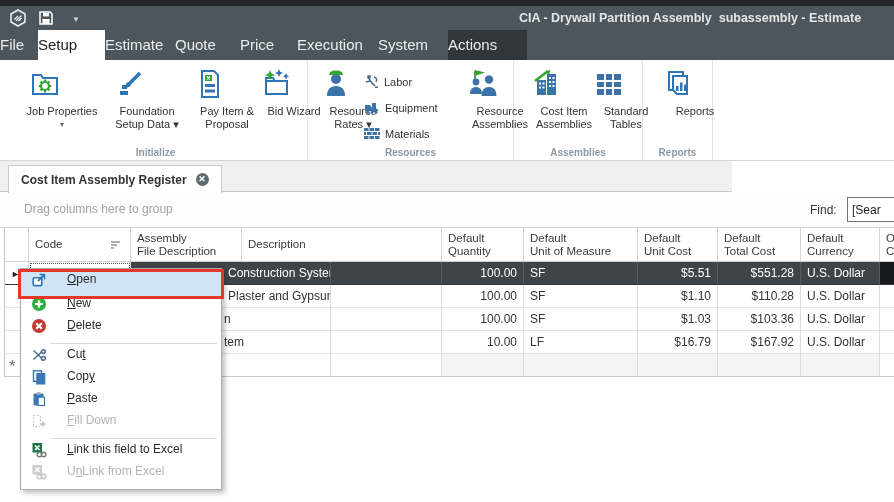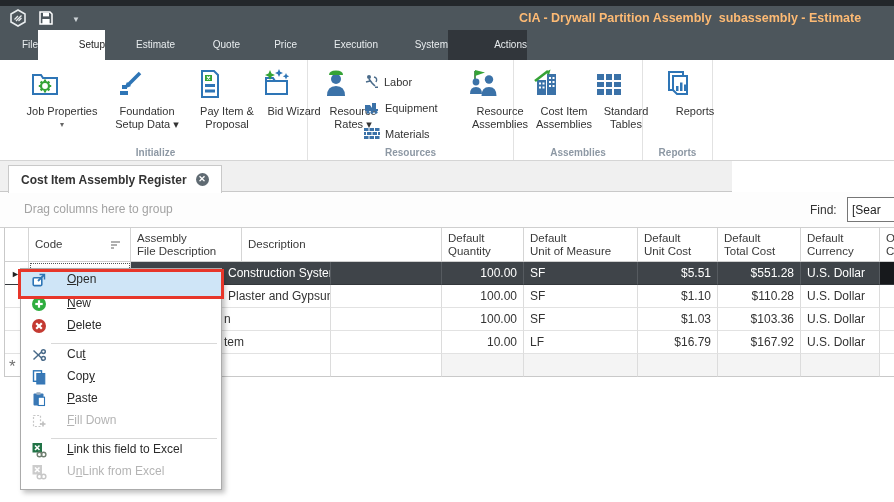--- a/index.html
+++ b/index.html
@@ -7,25 +7,25 @@
   #app { position:relative; width:894px; height:502px; overflow:hidden; background:#fff;
          font-family:"Liberation Sans", sans-serif; color:#333; }
 
   
   .topstrip { position:absolute; left:0; top:0; width:894px; height:6px; background:#23272b; }
   .titlebar { position:absolute; left:0; top:6px; width:894px; height:24px; background:#4d565c; }
   .qat-icon { position:absolute; top:3px; }
   .logo { left:9px; } .save { left:38px; top:4px; }
   .qat-caret { position:absolute; left:72px; top:9px; font-size:8px; color:#cdd3d7; }
   .win-title { position:absolute; left:690px; top:5px; transform:translateX(-50%);
-               color:#fdba74; font-weight:bold; font-size:12.5px; white-space:pre; }
+               color:#e5e5e5; font-weight:bold; font-size:12.5px; white-space:pre; }
 
   
   .tabbar { position:absolute; left:0; top:30px; width:894px; height:30px; background:#4d565c; display:flex; }
-  .rtab { height:30px; line-height:30px; text-align:right; color:#e9edef; font-size:10px; cursor:default; }
+  .rtab { height:30px; line-height:30px; text-align:left; color:#e9edef; font-size:15px; cursor:default; }
   .rtab.active { background:#fff; color:#222; }
   .rtab.dark { background:#31363b; }
 
   
   .ribbon { position:absolute; left:0; top:60px; width:894px; height:101px; background:#fff;
             border-bottom:1px solid #d5d5d5; }
   .grp { position:absolute; top:0; height:100px; border-right:1px solid #e2e2e2; display:flex; padding-top:3px; }
   .grp-label { position:absolute; bottom:2px; left:0; width:100%; text-align:center;
                color:#8d98a4; font-weight:bold; font-size:10px; }
   .rbtn { display:flex; flex-direction:column; align-items:center; cursor:default; }

